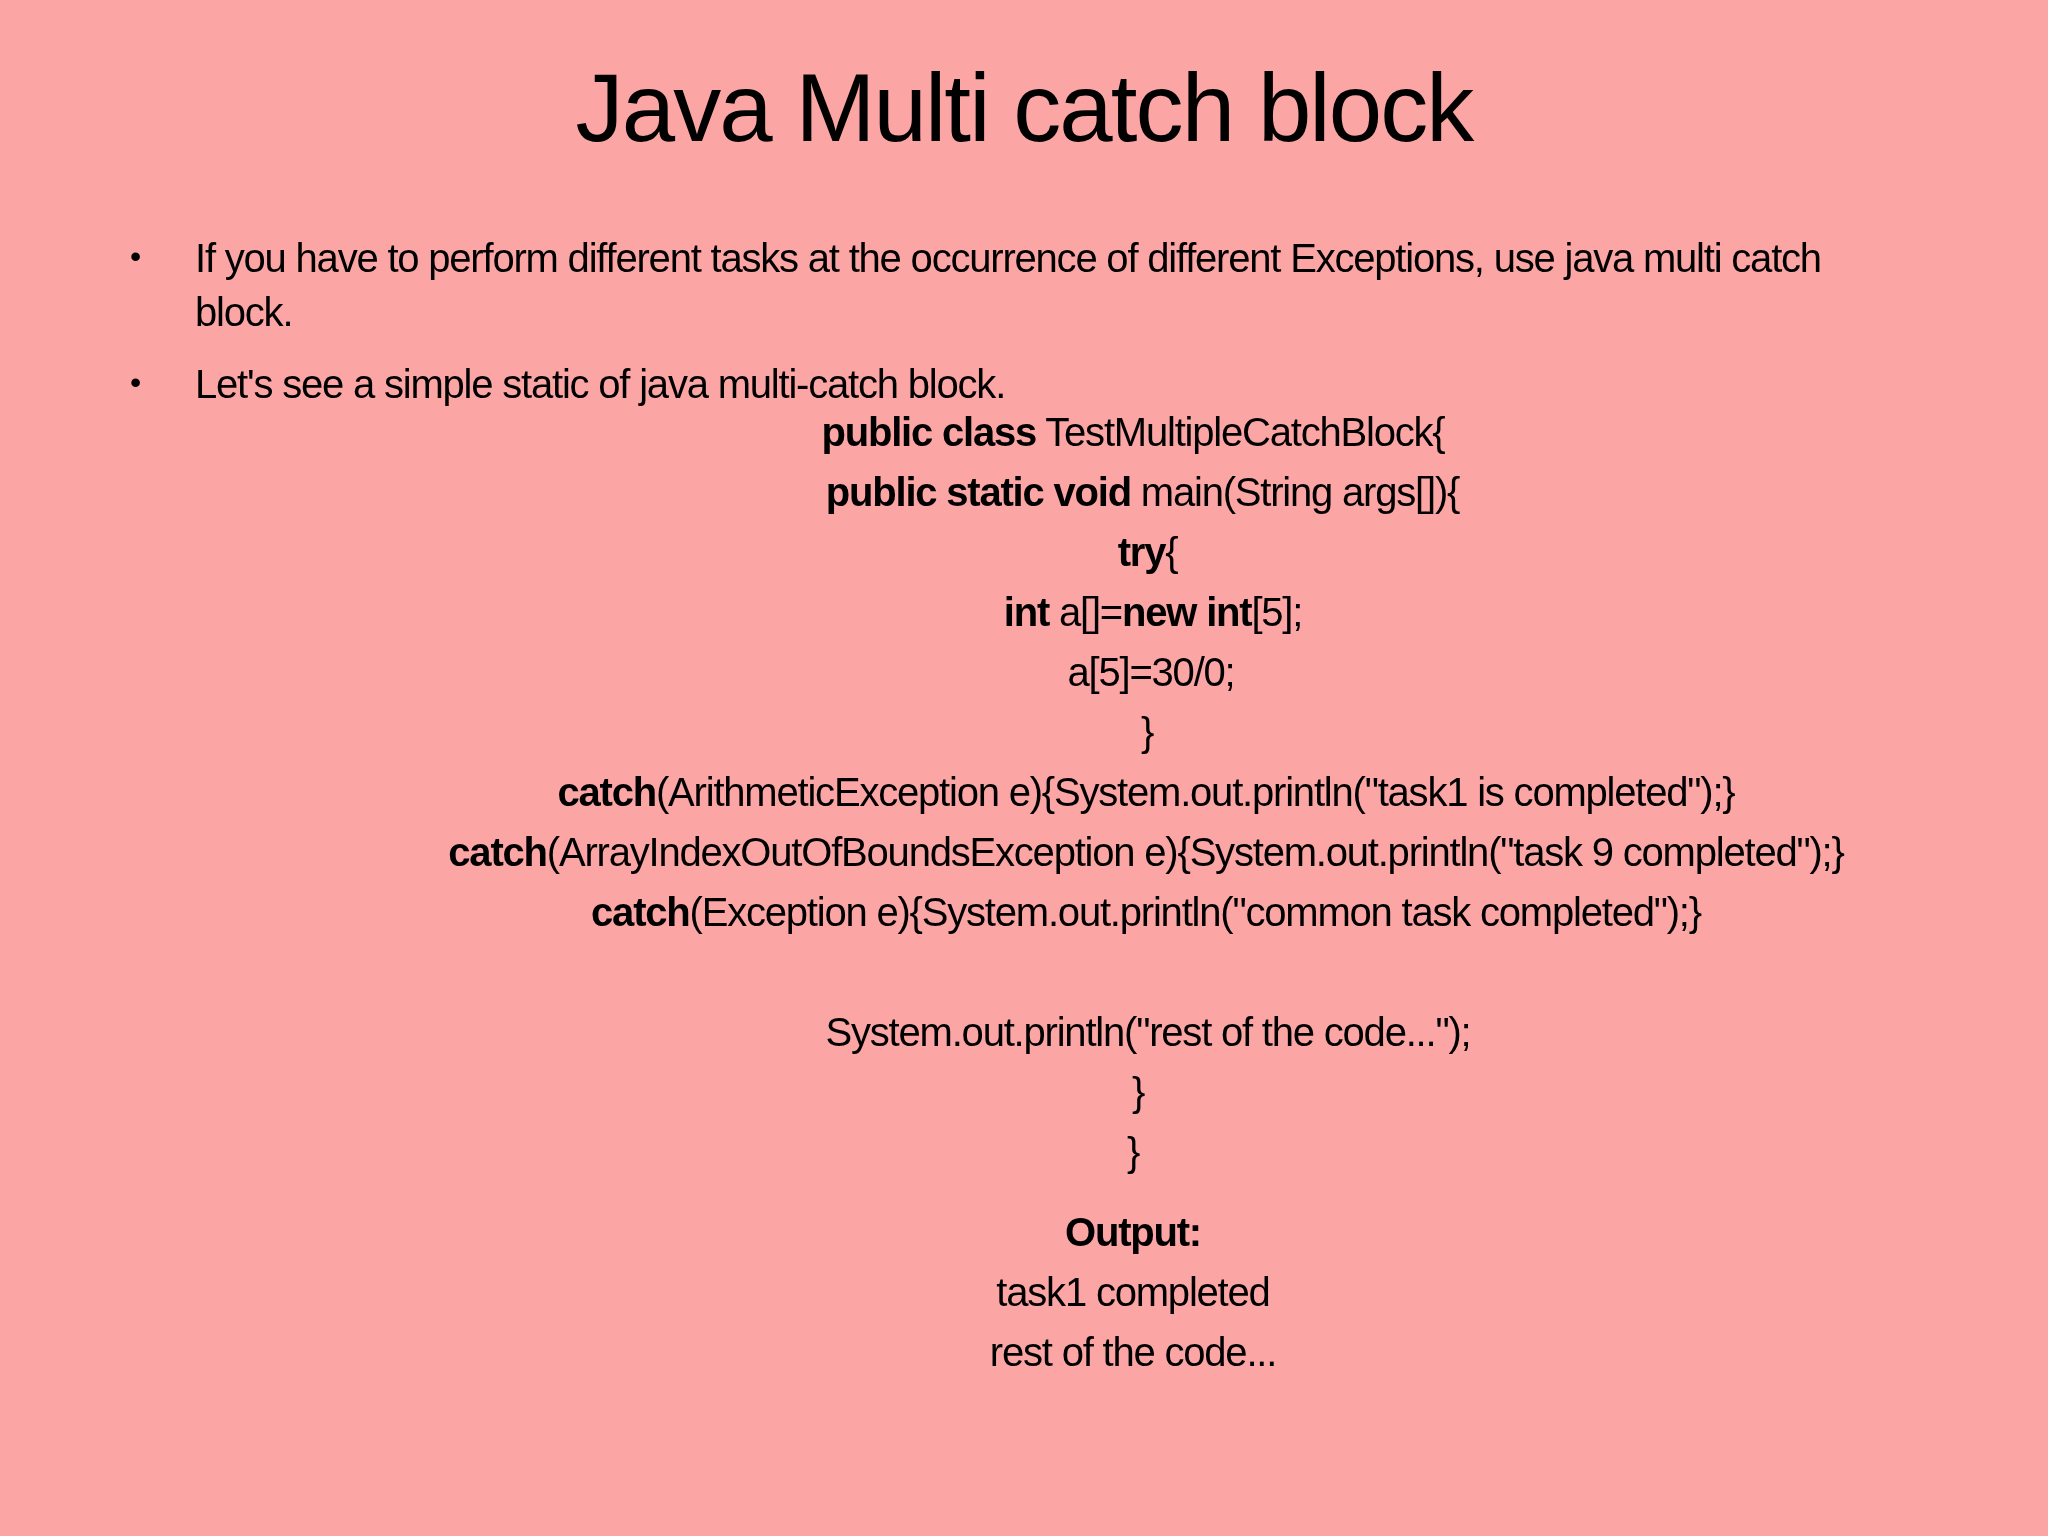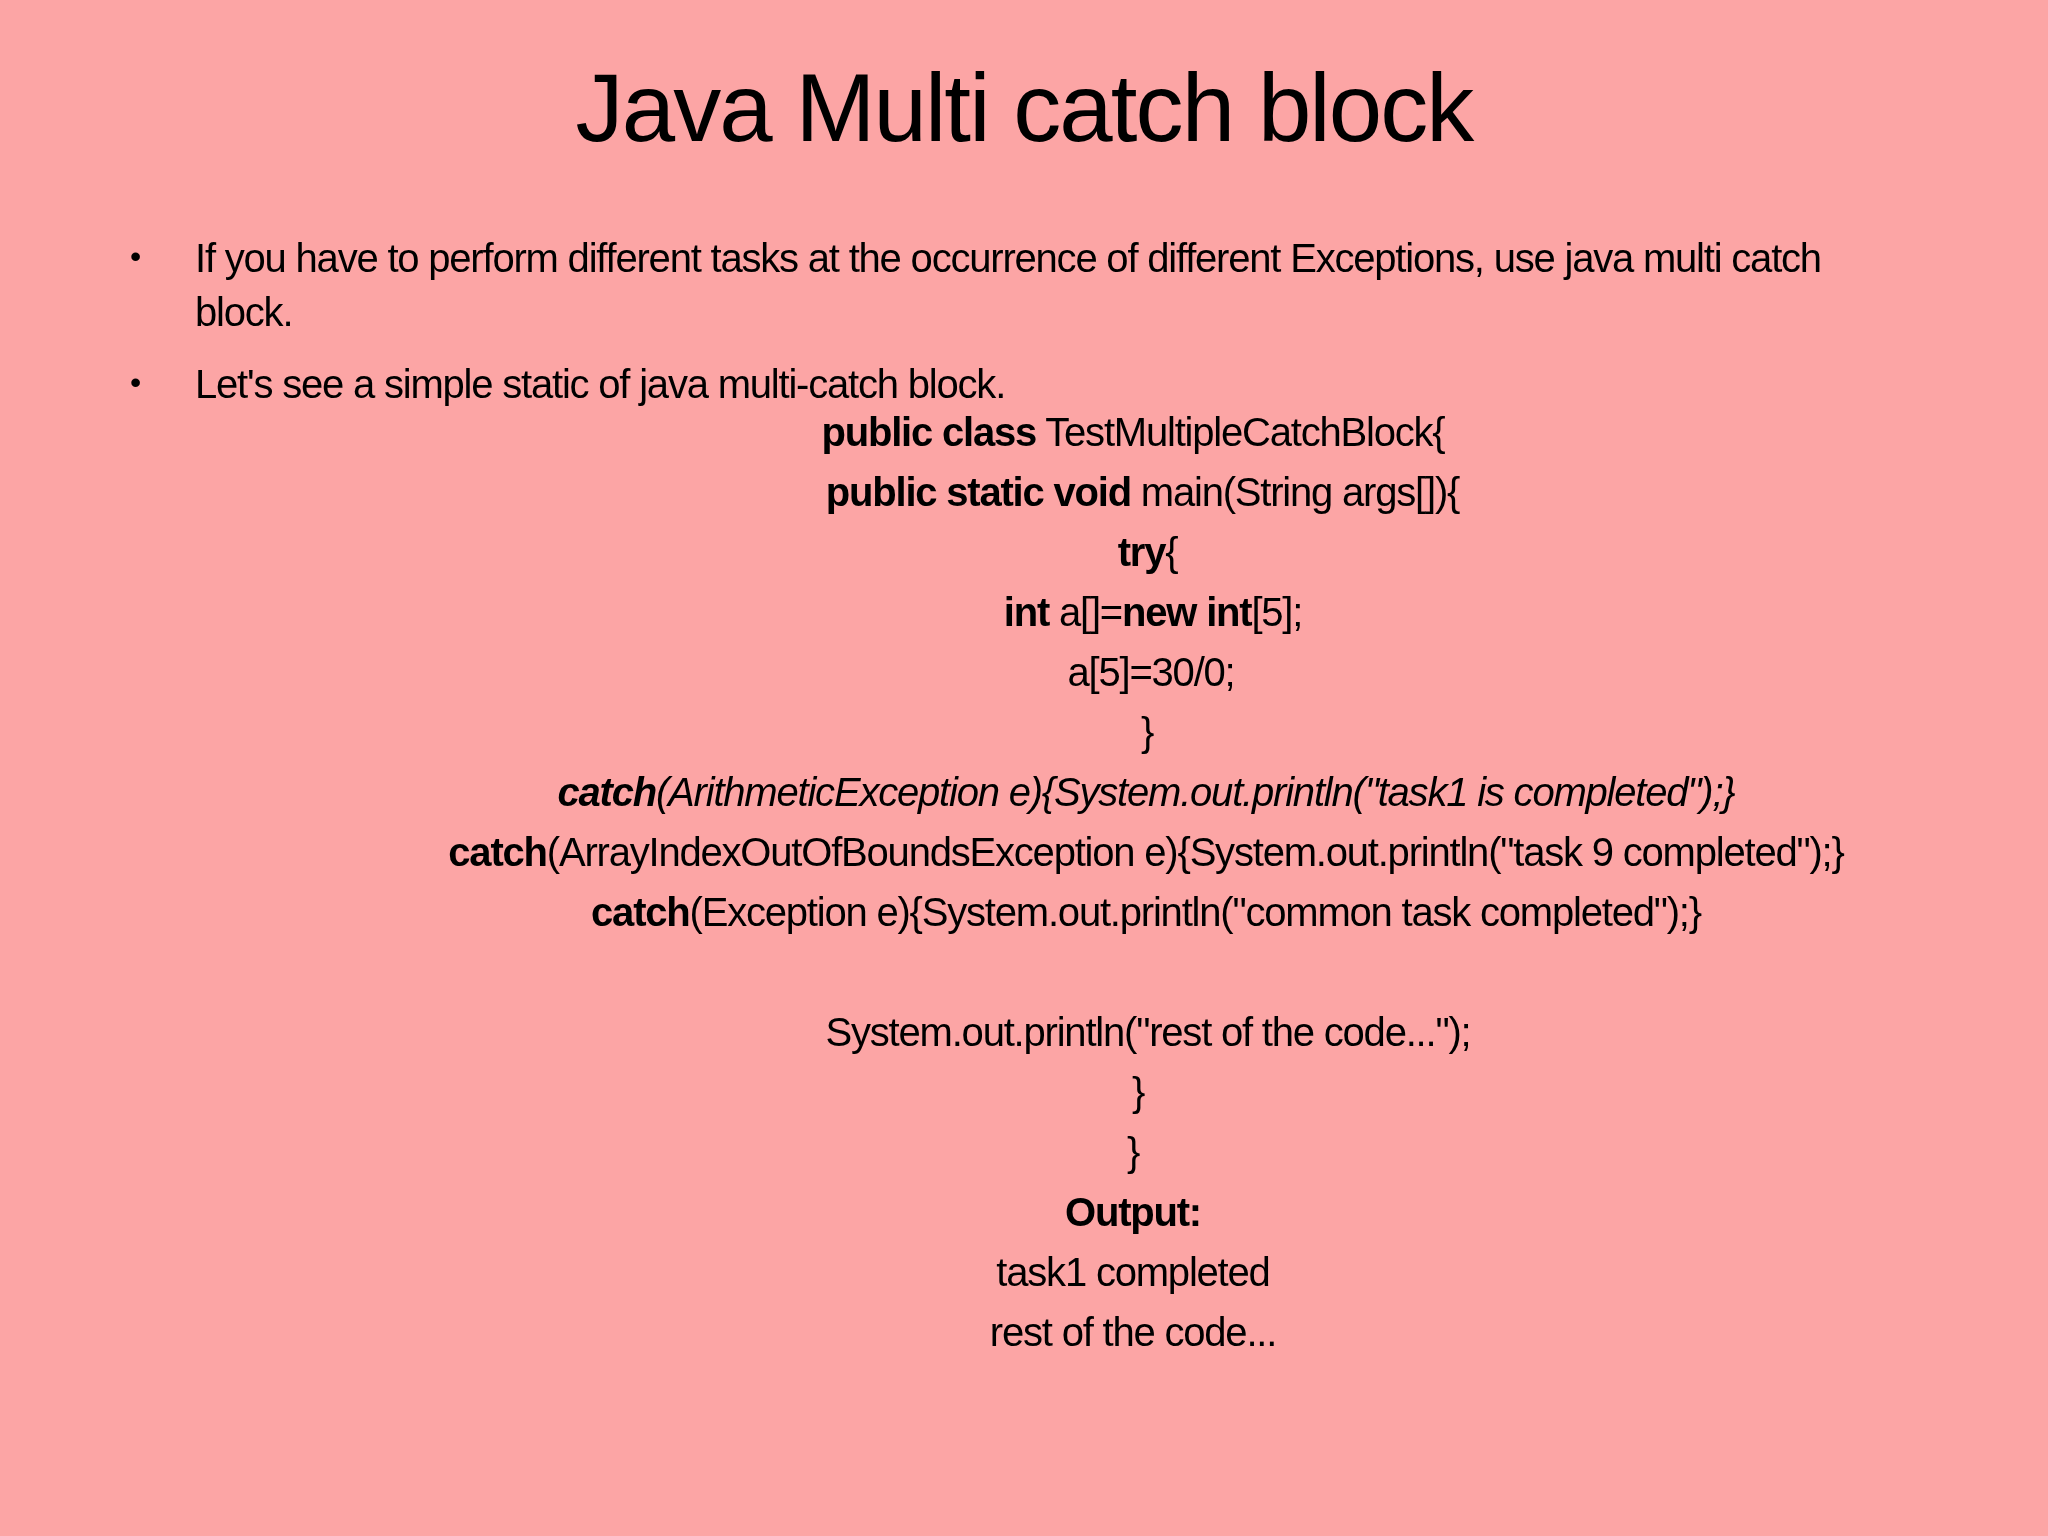--- a/index.html
+++ b/index.html
@@ -75,24 +75,24 @@
         <div class="bullet-line">Let's see a simple static of java multi-catch block.</div>
       </div>
     </div>
   <div class="code" id="code">
       <div class="code-line" style="padding-left: 0px;"><span class="b">public class</span><span class=""> TestMultipleCatchBlock{</span></div>
       <div class="code-line" style="padding-left: 19px;"><span class="b">public static void</span><span class=""> main(String args[]){</span></div>
       <div class="code-line" style="padding-left: 29px;"><span class="b">try</span><span class="">{</span></div>
       <div class="code-line" style="padding-left: 40px;"><span class="b">int</span><span class=""> a[]=</span><span class="b">new int</span><span class="">[5];</span></div>
       <div class="code-line" style="padding-left: 36px;"><span class="">a[5]=30/0;</span></div>
       <div class="code-line" style="padding-left: 28px;"><span class="">}</span></div>
-      <div class="code-line" style="padding-left: 26px; font-style: italic;"><span class="b">catch</span><span class="">(ArithmeticException e){System.out.println("task1 is completed");}</span></div>
+      <div class="code-line" style="padding-left: 26px;"><span class="b">catch</span><span class="">(ArithmeticException e){System.out.println("task1 is completed");}</span></div>
       <div class="code-line" style="padding-left: 26px;"><span class="b">catch</span><span class="">(ArrayIndexOutOfBoundsException e){System.out.println("task 9 completed");}</span></div>
       <div class="code-line" style="padding-left: 26px;"><span class="b">catch</span><span class="">(Exception e){System.out.println("common task completed");}</span></div>
       <div class="code-line" style="padding-left: 0px;"></div>
       <div class="code-line" style="padding-left: 30px;"><span class="">System.out.println("rest of the code...");</span></div>
       <div class="code-line" style="padding-left: 10px;"><span class="">}</span></div>
       <div class="code-line" style="padding-left: 0px;"><span class="">}</span></div>
-      <div class="code-line" style="padding-left: 0px;"><span class="b">Output:</span></div>
+      <div class="code-line" style="padding-left: 0px; margin-top: 20px;"><span class="b">Output:</span></div>
       <div class="code-line" style="padding-left: 0px;"><span class="">task1 completed</span></div>
       <div class="code-line" style="padding-left: 0px;"><span class="">rest of the code...</span></div>
     </div>
 </div>
 
 </body></html>

